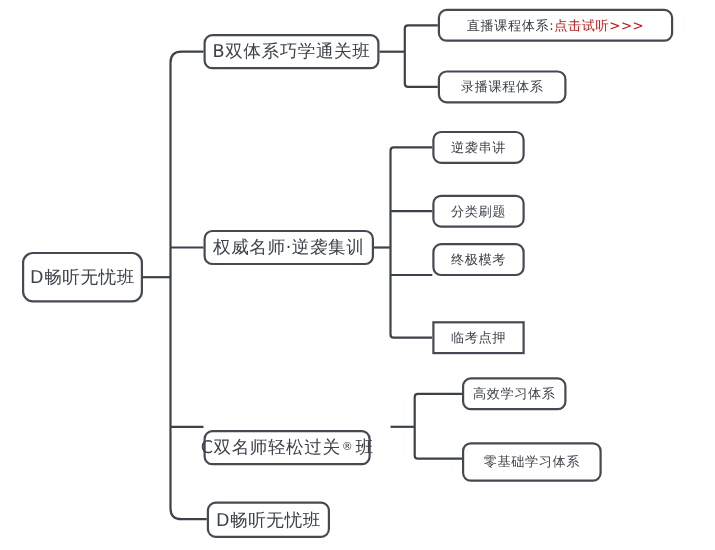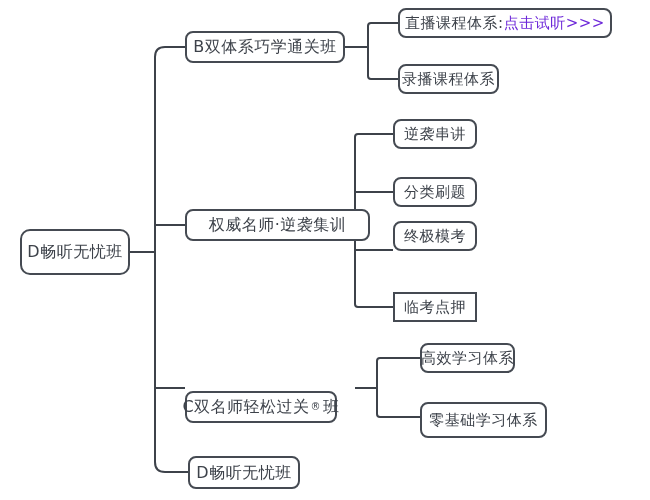--- a/index.html
+++ b/index.html
@@ -23,28 +23,28 @@
   .node {
     position: absolute;
     box-sizing: border-box;
     display: flex;
     align-items: center;
     justify-content: center;
     background: #ffffff;
     border: 2px solid #454a52;
     border-radius: 8px;
     color: #3d424a;
-    font-size: 15px;
+    font-size: 12px;
     line-height: 1;
     white-space: nowrap;
     letter-spacing: 0.5px;
   }
   .node.lg { font-size: 16px; }
   .node.square { border-radius: 0; }
-  .link-text { color: #6d28d9; }
+  .link-text { color: #b91c1c; }
   .reg-sup {
     font-size: 10px;
     vertical-align: super;
     margin: 0 2px 0 1px;
   }
 </style>
 </head>
 <body>
 
 <div class="canvas">
@@ -74,25 +74,25 @@
     <span>D畅听无忧班</span>
   </div>
 
   <div class="node lg" style="left:185px; top:31px; width:160px; height:32px;">
     <span>B双体系巧学通关班</span>
   </div>
   <div class="node" style="left:398px; top:8px; width:214px; height:30px;">
     <span>直播课程体系:</span>
     <span class="link-text">点击试听&gt;&gt;&gt;</span>
   </div>
-  <div class="node" style="left:398px; top:64px; width:101px; height:30px;">
+  <div class="node" style="left:398px; top:64px; width:117px; height:30px;">
     <span>录播课程体系</span>
   </div>
 
-  <div class="node lg" style="left:185px; top:209px; width:185px; height:32px;">
+  <div class="node lg" style="left:185px; top:209px; width:155px; height:32px;">
     <span>权威名师·逆袭集训</span>
   </div>
   <div class="node" style="left:393px; top:119px; width:84px; height:30px;">
     <span>逆袭串讲</span>
   </div>
   <div class="node" style="left:393px; top:177px; width:84px; height:30px;">
     <span>分类刷题</span>
   </div>
   <div class="node" style="left:393px; top:221px; width:84px; height:30px;">
     <span>终极模考</span>

